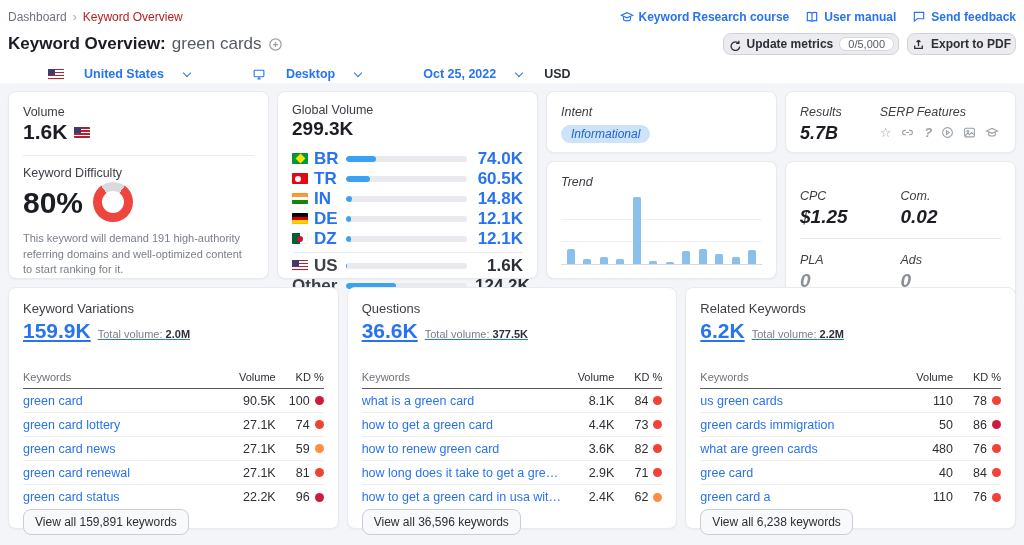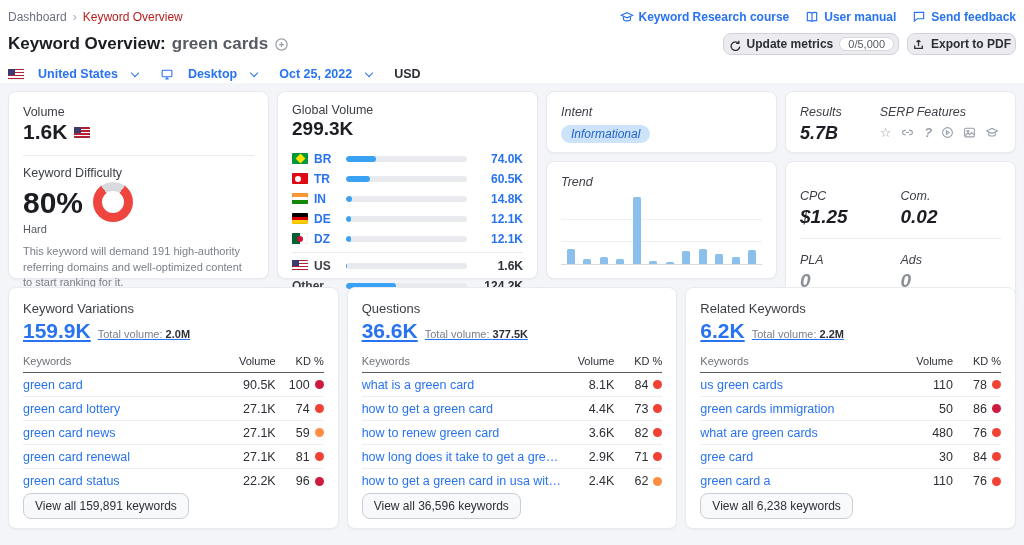--- a/index.html
+++ b/index.html
@@ -16,27 +16,27 @@
   svg{display:block;}
   
   .topbar{background:#fff;padding:8px 8px 0 8px;}
   .tb-row1{display:flex;justify-content:space-between;align-items:center;font-size:12px;height:18px;}
   .breadcrumb{display:flex;align-items:center;gap:6px;color:#6d7280;}
   .crumb-cur{color:#b91c1c;}
   .tb-links{display:flex;align-items:center;gap:16px;font-size:12px;font-weight:bold;}
   .tb-link{display:flex;align-items:flex-start;gap:5px;}
   .tb-row2{display:flex;justify-content:space-between;align-items:center;margin-top:5px;height:26px;}
   .page-title{font-size:17px;font-weight:bold;display:flex;align-items:center;gap:6px;}
-  .page-title .kw{font-weight:bold;color:#565a63;}
+  .page-title .kw{font-weight:normal;color:#565a63;}
   .actions{display:flex;gap:8px;}
   .btn{display:flex;align-items:center;gap:6px;background:#ececf0;border:1px solid #d0d3d9;border-radius:8px;
        padding:3px 4px;font-size:12px;font-weight:bold;color:#2c2f36;cursor:pointer;}
   .pill{background:#fff;border:1px solid #d5d8dd;border-radius:10px;padding:0 8px;font-size:11px;font-weight:normal;color:#565a63;}
   .tb-row3{display:flex;align-items:center;gap:22px;margin-top:8px;font-size:12.5px;font-weight:bold;height:18px;}
-  .filter{display:flex;align-items:center;gap:14px;}
+  .filter{display:flex;align-items:center;gap:20px;margin-left:40px;}
   .chev{width:6px;height:6px;border-right:1.7px solid var(--link-blue);border-bottom:1.7px solid var(--link-blue);
         transform:rotate(45deg);margin-top:-3px;}
   .currency{color:#2c2f36;}
   .tabs{display:flex;gap:22px;margin-top:10px;font-size:13px;border-bottom:1px solid var(--divider);}
   .tab{padding:0 2px 8px 2px;color:#2c2f36;cursor:pointer;}
   .tab.active{border-bottom:3px solid var(--link-blue);font-weight:normal;}
   
   .flag{width:16px;height:11px;display:inline-block;position:relative;overflow:hidden;border-radius:1px;flex:none;box-shadow:0 0 0 1px rgba(0,0,0,.06) inset;}
   .flag-us{background:repeating-linear-gradient(180deg,#b22234 0 1.5px,#fff 1.5px 3px);}
   .flag-us::after{content:'';position:absolute;left:0;top:0;width:7px;height:6px;background:#3c3b6e;}
@@ -59,21 +59,21 @@
   .hr{border:none;border-top:1px solid var(--divider);margin:10px 0;}
   
   .vol-line{display:flex;align-items:center;gap:7px;}
   .kd-line{display:flex;align-items:center;gap:10px;margin-top:2px;}
   .donut{width:40px;height:40px;border-radius:50%;background:conic-gradient(from 36deg,var(--donut-red) 0 288deg,var(--gauge-track) 288deg 360deg);position:relative;}
   .donut::after{content:'';position:absolute;inset:9px;background:#fff;border-radius:50%;}
   .kd-hard-label{font-size:11px;color:#565a63;margin-top:1px;}
   .kd-desc{font-size:11px;color:#7a7f88;line-height:1.4;margin-top:9px;}
   
   .gv-rows{margin-top:8px;}
-  .gv-row{display:flex;align-items:center;gap:8px;height:20px;font-size:12px;}
+  .gv-row{display:flex;align-items:center;gap:8px;height:20px;font-size:17px;}
   .gv-row.divided{border-top:1px solid var(--divider);margin-top:3px;padding-top:3px;height:24px;}
   .gv-label{display:flex;align-items:center;gap:6px;width:46px;flex:none;font-weight:bold;}
   .gv-code{color:#3c3f45;}
   .gv-code.link{color:var(--link-blue);}
   .gv-bar{flex:1;height:6px;border-radius:3px;background:#e8eaee;overflow:hidden;}
   .gv-fill{display:block;height:100%;background:var(--bar-blue);border-radius:3px;}
   .gv-val{width:48px;flex:none;text-align:right;font-weight:bold;color:#2c2f36;}
   .gv-val.link{color:var(--link-blue);}
   
   .intent-card{height:62px;flex:none;}
@@ -94,21 +94,21 @@
   .two-col{display:flex;margin-top:14px;}
   .two-col>div{width:50%;}
   .sub-val{font-size:19px;font-weight:bold;margin-top:3px;}
   .sub-val.gray{color:#8b9097;}
   
   .row2{display:flex;gap:8px;height:242px;}
   .row2>.card{flex:1;min-width:0;display:flex;flex-direction:column;}
   .t-count{font-size:21px;font-weight:bold;color:var(--link-blue);display:flex;align-items:baseline;gap:7px;margin-top:3px;text-decoration:underline;}
   .t-total{font-size:11px;color:#7a7f88;font-weight:normal;}
   .t-total b{color:#2c2f36;}
-  .thead{display:flex;font-size:11px;color:#6e7278;margin-top:12px;padding-bottom:5px;border-bottom:1px solid #565a61;}
+  .thead{display:flex;font-size:11px;color:#6e7278;margin-top:28px;padding-bottom:5px;border-bottom:1px solid #565a61;}
   .tbody .trow{display:flex;align-items:center;height:24px;font-size:12.5px;border-bottom:1px solid #eceef2;}
   .tbody .trow:last-child{border-bottom:none;}
   .c-kw{flex:1;min-width:0;white-space:nowrap;overflow:hidden;text-overflow:ellipsis;}
   .c-vol{width:52px;text-align:right;color:#2c2f36;flex:none;}
   .c-kd{width:48px;text-align:right;flex:none;display:flex;align-items:center;justify-content:flex-end;gap:5px;color:#2c2f36;}
   .dot{width:9px;height:9px;border-radius:50%;display:inline-block;flex:none;}
   .view-btn{margin-top:auto;align-self:flex-start;background:#f8f9fa;border:1px solid #c9cdd4;border-radius:8px;
             padding:5px 11px;font-size:12px;color:#2c2f36;cursor:pointer;font-family:inherit;}
 </style>
 </head>
@@ -219,21 +219,20 @@
       <div class="vol-line">
         <span class="big">1.6K</span>
         <span class="flag flag-us"></span>
       </div>
       <hr class="hr">
       <div class="card-label">Keyword Difficulty</div>
       <div class="kd-line">
         <span class="big" style="font-size:30px">80%</span>
         <span class="donut"></span>
       </div>
-      <div class="kd-hard-label">Hard</div>
       <div class="kd-desc">This keyword will demand 191 high-authority referring domains and well-optimized content to start ranking for it.</div>
     </div>
 
     <div class="card" style="padding:11px 14px;">
       <div class="card-label">Global Volume</div>
       <div class="big" style="font-size:19px">299.3K</div>
       <div class="gv-rows">
           <div class="gv-row">
             <span class="gv-label">
               <span class="flag flag-br"></span>
@@ -492,21 +491,21 @@
             <span class="c-vol">50</span>
             <span class="c-kd">86<i class="dot" style="background:#cd1a3f"></i></span>
           </div>
           <div class="trow">
             <a class="c-kw link">what are green cards</a>
             <span class="c-vol">480</span>
             <span class="c-kd">76<i class="dot" style="background:#f14235"></i></span>
           </div>
           <div class="trow">
             <a class="c-kw link">gree card</a>
-            <span class="c-vol">30</span>
+            <span class="c-vol">40</span>
             <span class="c-kd">84<i class="dot" style="background:#f14235"></i></span>
           </div>
           <div class="trow">
             <a class="c-kw link">green card a</a>
             <span class="c-vol">110</span>
             <span class="c-kd">76<i class="dot" style="background:#f14235"></i></span>
           </div>
         </div>
         <button class="view-btn">View all 6,238 keywords</button>
       </div>

